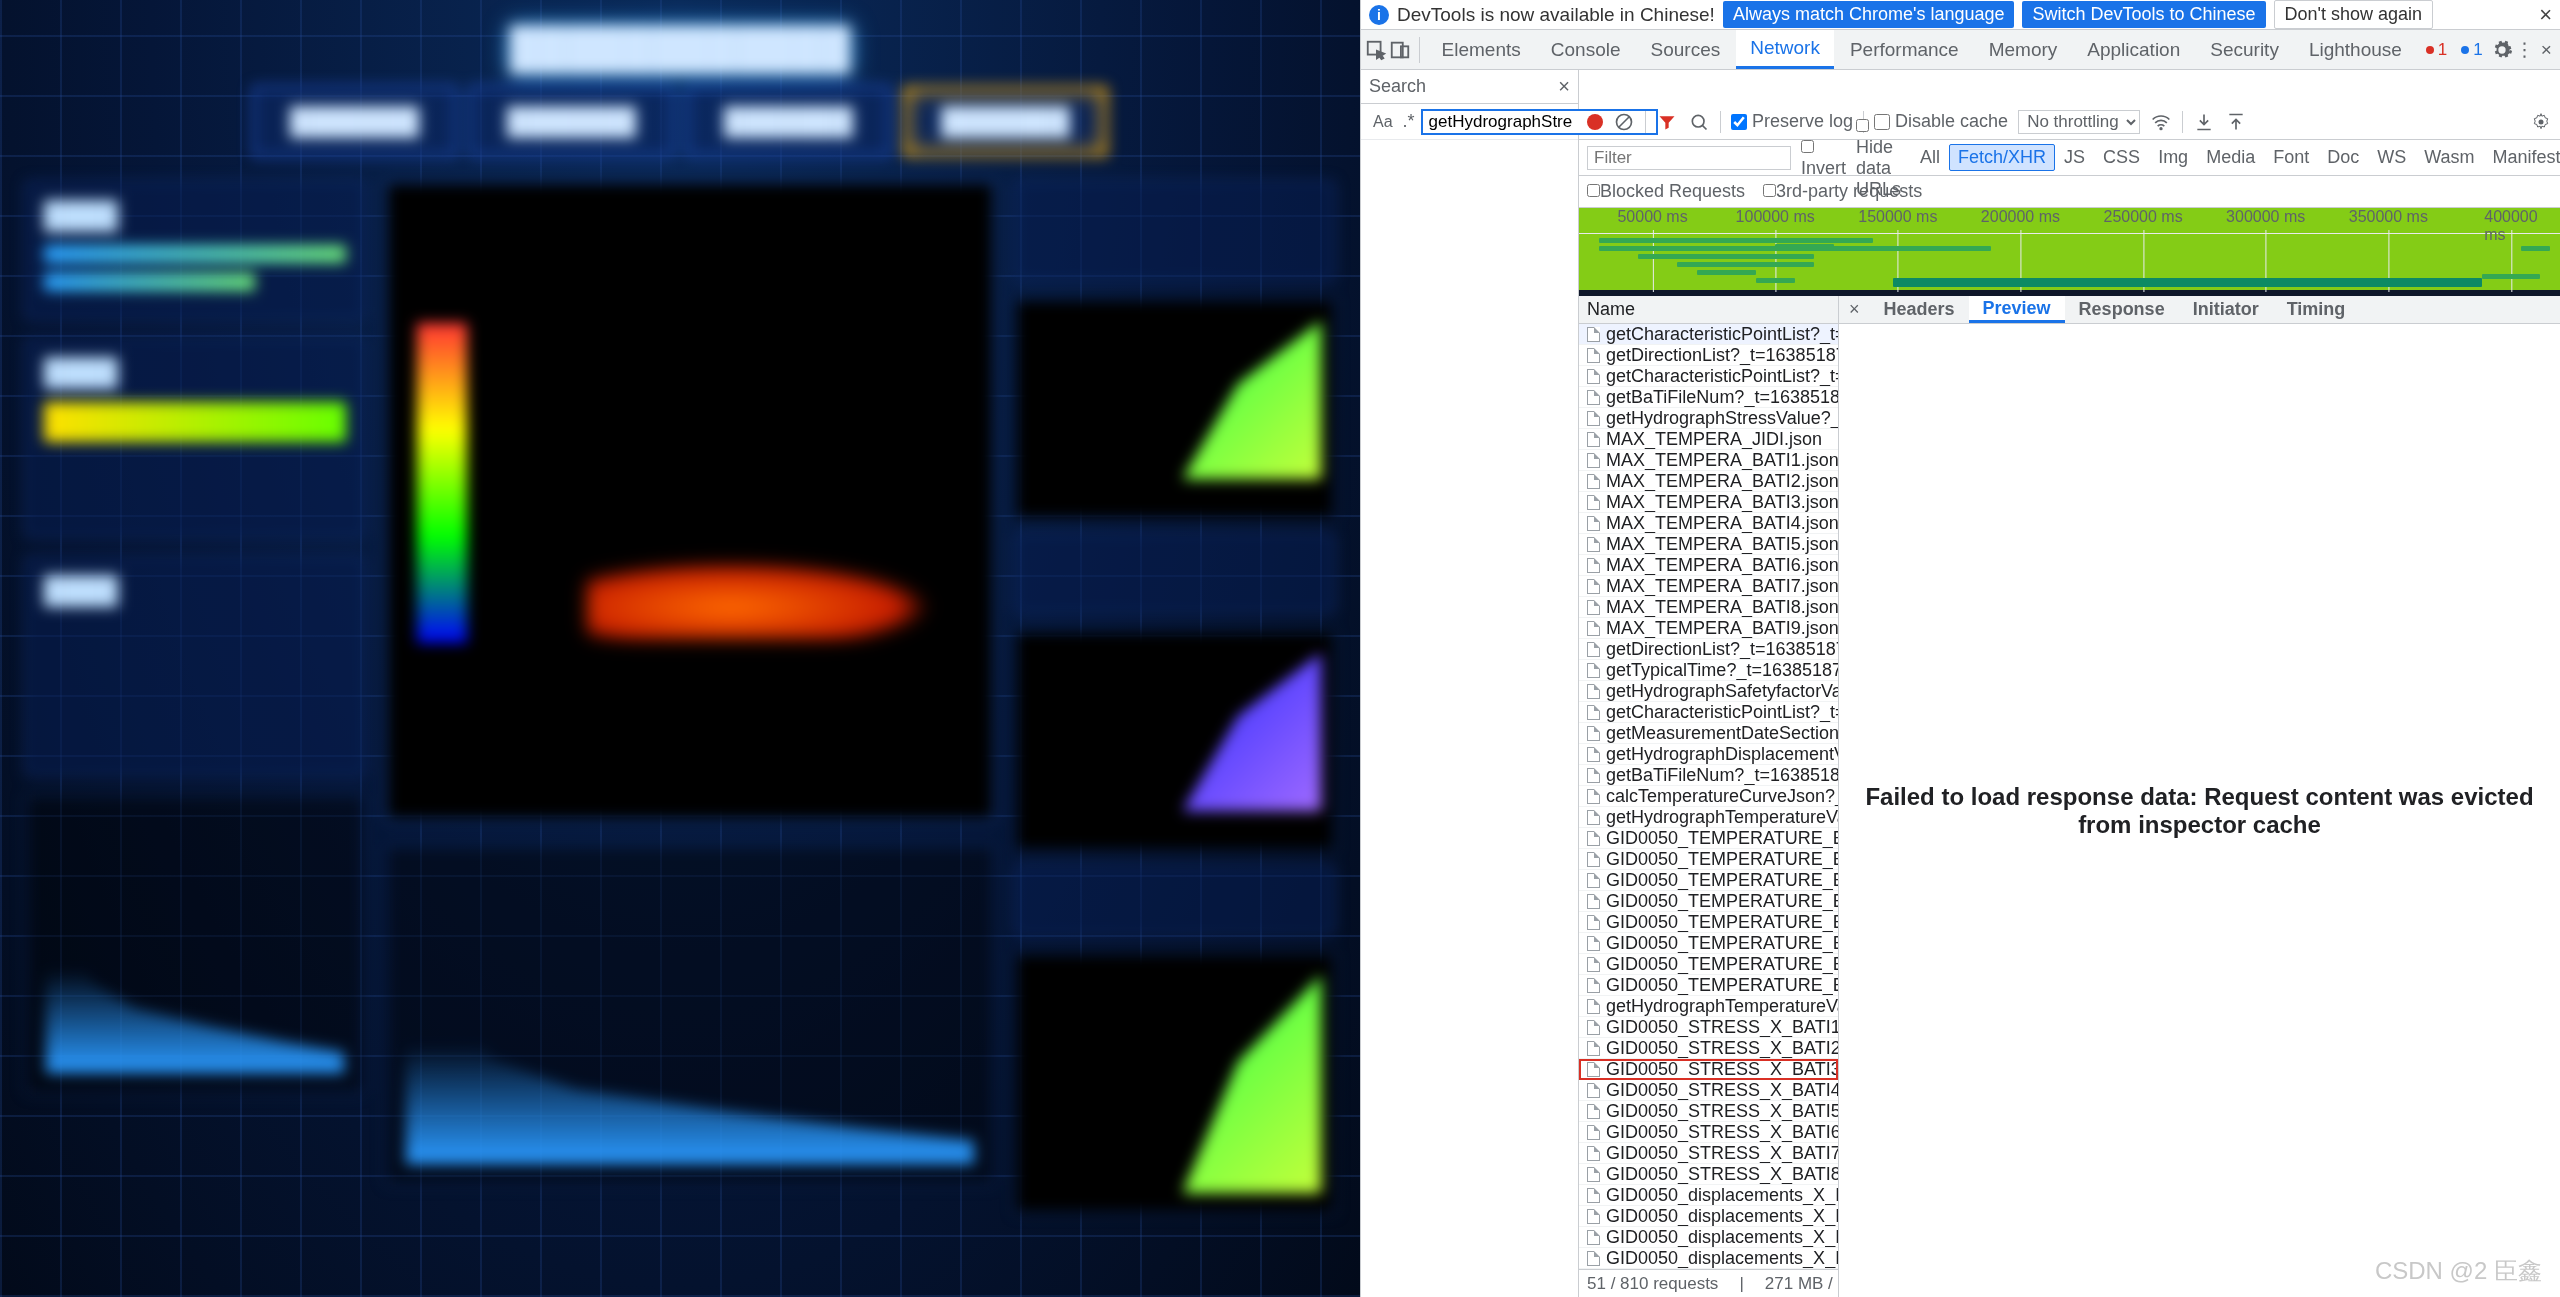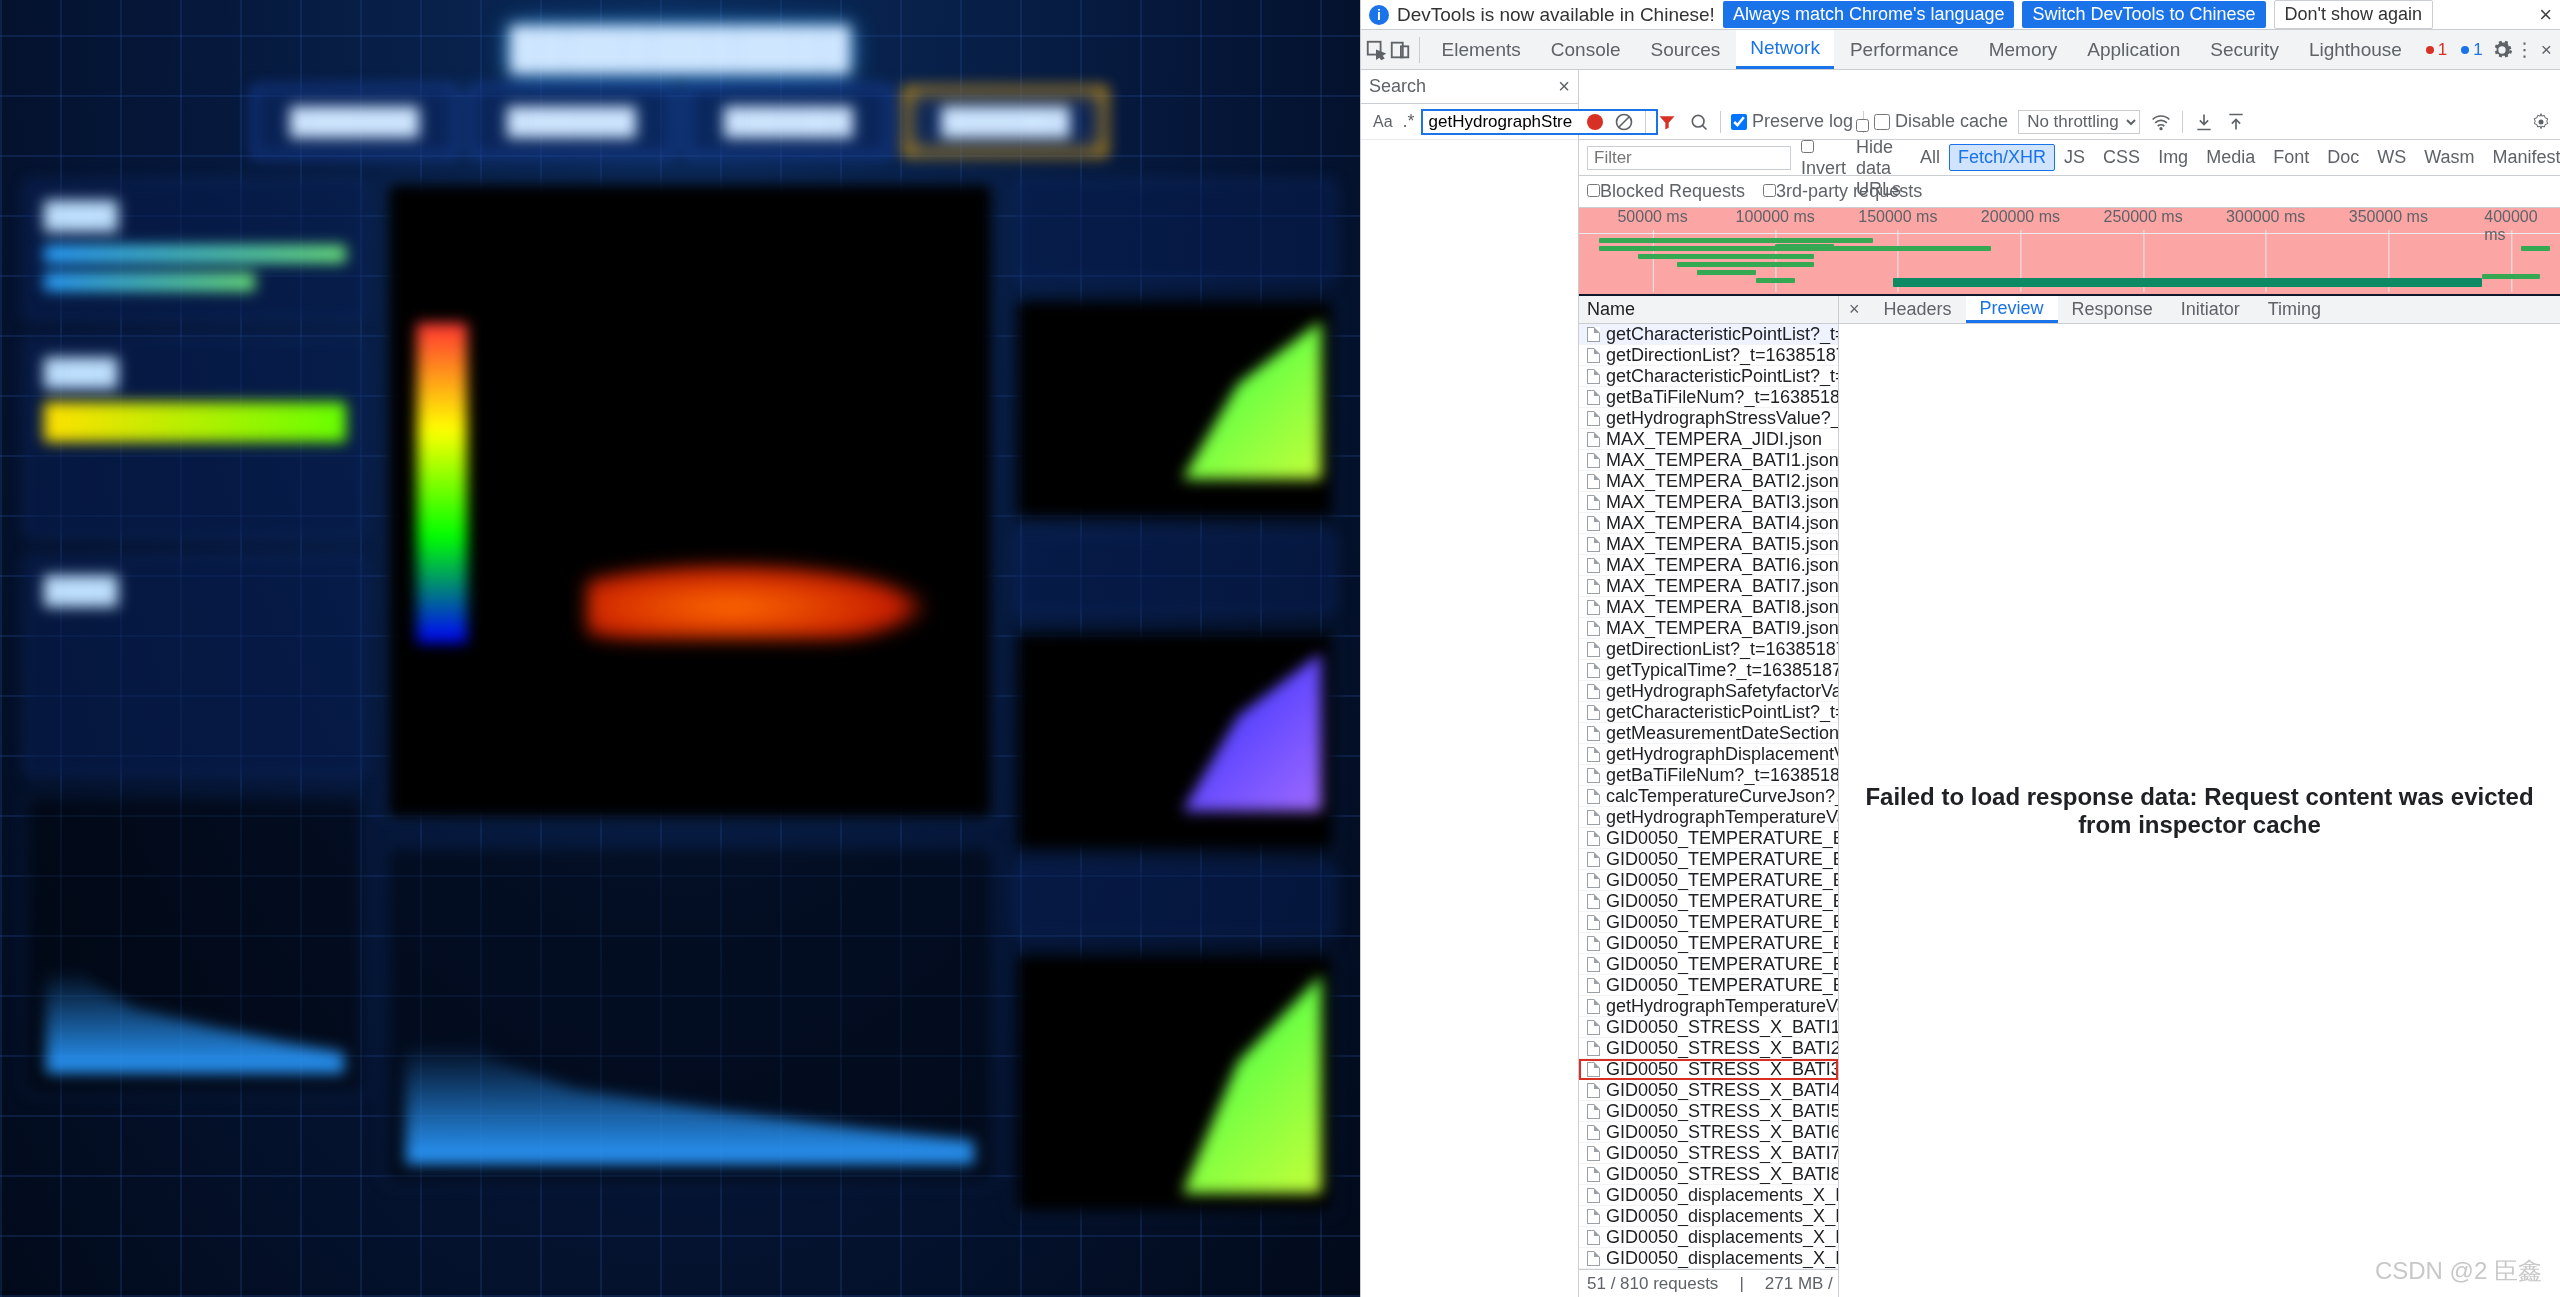--- a/index.html
+++ b/index.html
@@ -74,21 +74,21 @@
 .net-toolbar .gear { margin-left:auto; }
 
 .net-filterbar { height:36px; border-bottom:1px solid #cacdd1; display:flex; align-items:center; gap:10px; padding:0 8px; font-size:18px; color:#5f6368; }
 .net-filterbar .filter-input { width:204px; border:1px solid #cacdd1; height:24px; font-size:17px; padding:0 6px; }
 .net-filterbar .types { display:flex; gap:0; }
 .net-filterbar .types .t { padding:2px 8px; border:1px solid transparent; cursor:pointer; font-size:18px; }
 .net-filterbar .types .t.active { background:#d0e3ff; border:1px solid #1a73e8; border-radius:2px; color:#1a73e8; }
 
 .net-filterbar2 { height:32px; border-bottom:1px solid #cacdd1; display:flex; align-items:center; gap:18px; padding:0 8px; font-size:18px; color:#5f6368; }
 
-.net-overview { height:88px; border-bottom:2px solid #0f172a; position:relative; background:#fca5a5; }
+.net-overview { height:88px; border-bottom:6px solid #0f172a; position:relative; background:#84cc16; }
 .net-overview .ruler { height:26px; position:relative; border-bottom:1px solid #e8eaed; }
 .net-overview .ruler .tick { position:absolute; top:0; font-size:16px; color:#5f6368; transform:translateX(-50%); }
 .net-overview .ruler .tick::before { content:""; position:absolute; left:50%; top:22px; width:1px; height:62px; background:#e8eaed; }
 .net-overview .bars { position:absolute; left:0; right:0; top:30px; height:54px; }
 .net-overview .bar { position:absolute; height:5px; background:#34a853; border-radius:1px; }
 .net-overview .bar.thick { height:9px; background:#0d8a63; }
 
 .net-split { flex:1; display:flex; min-height:0; }
 .req-col { width:260px; border-right:1px solid #cacdd1; display:flex; flex-direction:column; }
 .req-col .hdr { height:28px; border-bottom:1px solid #cacdd1; display:flex; align-items:center; padding:0 8px; font-size:18px; color:#202124; background:#f1f3f4; }
@@ -97,21 +97,21 @@
 .req-list::-webkit-scrollbar-thumb { background:#c1c1c1; }
 .req-list .item { display:flex; align-items:center; gap:6px; padding:2px 8px; height:21px; white-space:nowrap; overflow:hidden; text-overflow:ellipsis; color:#202124; cursor:pointer; border-bottom:1px solid #f1f3f4; }
 .req-list .item .doc { width:13px; height:15px; border:1px solid #9aa0a6; background:#fff; flex-shrink:0; position:relative; }
 .req-list .item .doc::after { content:""; position:absolute; right:-1px; top:-1px; border:3px solid transparent; border-top-color:#fff; border-right-color:#fff; background:#9aa0a6; width:0; height:0; }
 .req-list .item.selected { outline:2px solid #d93025; outline-offset:-2px; background:#fff; }
 .req-list .item.blue { background:#eef3ff; }
 .req-status { height:28px; border-top:1px solid #cacdd1; font-size:17px; color:#5f6368; display:flex; align-items:center; gap:21px; padding:0 8px; white-space:nowrap; overflow:hidden; }
 
 .detail-col { flex:1; display:flex; flex-direction:column; }
 .detail-tabs { height:28px; border-bottom:1px solid #cacdd1; display:flex; align-items:center; background:#f1f3f4; }
-.detail-tabs .dtab { padding:0 14px; height:100%; display:flex; align-items:center; font-size:18px; color:#5f6368; cursor:pointer; }
+.detail-tabs .dtab { padding:0 14px; height:100%; display:flex; align-items:center; font-size:18px; color:#5f6368; cursor:pointer;font-weight:bold; }
 .detail-tabs .dtab.active { color:#1a73e8; border-bottom:3px solid #1a73e8; background:#fff; }
 .detail-tabs .x { padding:0 10px; color:#5f6368; cursor:pointer; font-size:18px; }
 .detail-body { flex:1; display:flex; align-items:center; justify-content:center; padding:20px; }
 .detail-body .msg { font-size:24px; font-weight:600; color:#202124; text-align:center; max-width:720px; }
 
 .watermark { position:fixed; right:18px; bottom:10px; font-size:24px; color:#c8c8c8; font-family:sans-serif; pointer-events:none; }
 </style>
 </head>
 <body>
 

